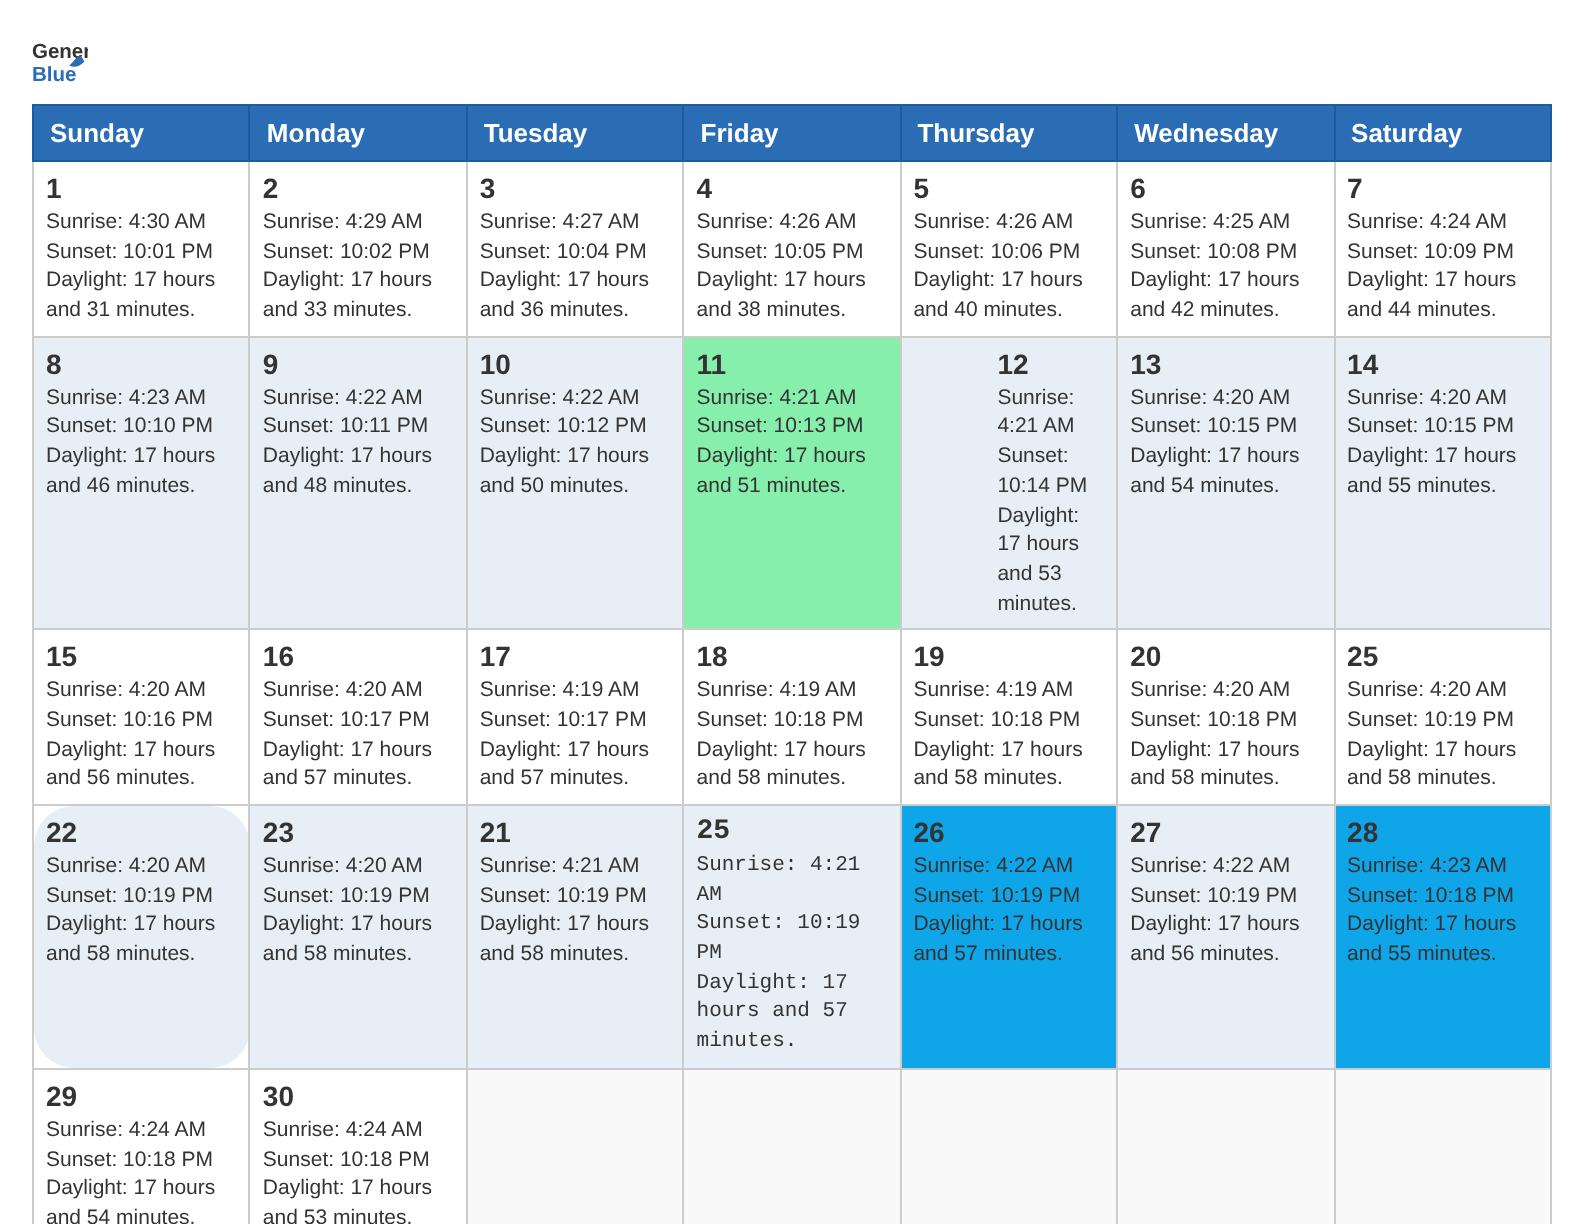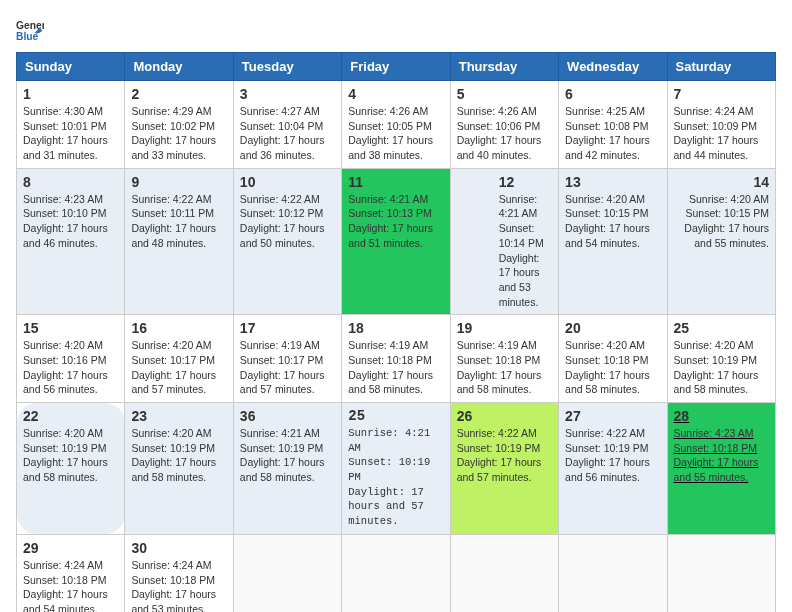--- a/index.html
+++ b/index.html
@@ -144,33 +144,33 @@
           <div class="day-info">Sunrise: 4:23 AM<br>Sunset: 10:10 PM<br>Daylight: 17 hours and 46 minutes.</div>
         </td>
         <td style="background-color: rgb(232, 238, 245);">
           <span class="day-number">9</span>
           <div class="day-info">Sunrise: 4:22 AM<br>Sunset: 10:11 PM<br>Daylight: 17 hours and 48 minutes.</div>
         </td>
         <td style="background-color: rgb(232, 238, 245);">
           <span class="day-number">10</span>
           <div class="day-info">Sunrise: 4:22 AM<br>Sunset: 10:12 PM<br>Daylight: 17 hours and 50 minutes.</div>
         </td>
-        <td style="background-color: #22c55e; margin-left: 44px;">
+        <td style="background-color: #86efac; margin-left: 44px;">
           <span class="day-number">11</span>
           <div class="day-info">Sunrise: 4:21 AM<br>Sunset: 10:13 PM<br>Daylight: 17 hours and 51 minutes.</div>
         </td>
         <td style="background-color: rgb(232, 238, 245); padding-left: 48px;">
           <span class="day-number">12</span>
           <div class="day-info">Sunrise: 4:21 AM<br>Sunset: 10:14 PM<br>Daylight: 17 hours and 53 minutes.</div>
         </td>
         <td style="background-color: rgb(232, 238, 245);">
           <span class="day-number">13</span>
           <div class="day-info">Sunrise: 4:20 AM<br>Sunset: 10:15 PM<br>Daylight: 17 hours and 54 minutes.</div>
         </td>
-        <td style="background-color: rgb(232, 238, 245); text-align: right;">
+        <td style="background-color: rgb(232, 238, 245);">
           <span class="day-number">14</span>
           <div class="day-info">Sunrise: 4:20 AM<br>Sunset: 10:15 PM<br>Daylight: 17 hours and 55 minutes.</div>
         </td>
       </tr>
       <tr>
         <td>
           <span class="day-number">15</span>
           <div class="day-info">Sunrise: 4:20 AM<br>Sunset: 10:16 PM<br>Daylight: 17 hours and 56 minutes.</div>
         </td>
         <td>
@@ -201,36 +201,36 @@
       <tr>
         <td style="background-color: rgb(232, 238, 245); border-radius: 20px;">
           <span class="day-number">22</span>
           <div class="day-info">Sunrise: 4:20 AM<br>Sunset: 10:19 PM<br>Daylight: 17 hours and 58 minutes.</div>
         </td>
         <td style="background-color: rgb(232, 238, 245);">
           <span class="day-number">23</span>
           <div class="day-info">Sunrise: 4:20 AM<br>Sunset: 10:19 PM<br>Daylight: 17 hours and 58 minutes.</div>
         </td>
         <td style="background-color: rgb(232, 238, 245);">
-          <span class="day-number">36</span>
+          <span class="day-number">21</span>
           <div class="day-info">Sunrise: 4:21 AM<br>Sunset: 10:19 PM<br>Daylight: 17 hours and 58 minutes.</div>
         </td>
         <td style="background-color: rgb(232, 238, 245); font-family: Liberation Mono, monospace;">
           <span class="day-number">25</span>
           <div class="day-info">Sunrise: 4:21 AM<br>Sunset: 10:19 PM<br>Daylight: 17 hours and 57 minutes.</div>
         </td>
-        <td style="background-color: #bef264; margin-top: 35px;">
+        <td style="background-color: #0ea5e9; margin-top: 35px;">
           <span class="day-number">26</span>
           <div class="day-info">Sunrise: 4:22 AM<br>Sunset: 10:19 PM<br>Daylight: 17 hours and 57 minutes.</div>
         </td>
         <td style="background-color: rgb(232, 238, 245);">
           <span class="day-number">27</span>
           <div class="day-info">Sunrise: 4:22 AM<br>Sunset: 10:19 PM<br>Daylight: 17 hours and 56 minutes.</div>
         </td>
-        <td style="background-color: #22c55e; text-decoration: underline;">
+        <td style="background-color: #0ea5e9;">
           <span class="day-number">28</span>
           <div class="day-info">Sunrise: 4:23 AM<br>Sunset: 10:18 PM<br>Daylight: 17 hours and 55 minutes.</div>
         </td>
       </tr>
       <tr>
         <td>
           <span class="day-number">29</span>
           <div class="day-info">Sunrise: 4:24 AM<br>Sunset: 10:18 PM<br>Daylight: 17 hours and 54 minutes.</div>
         </td>
         <td>

